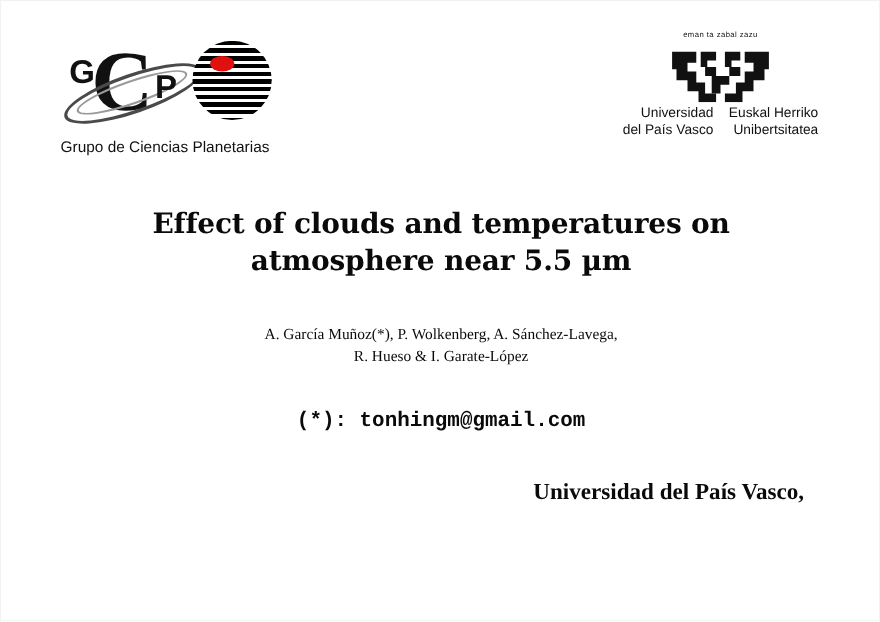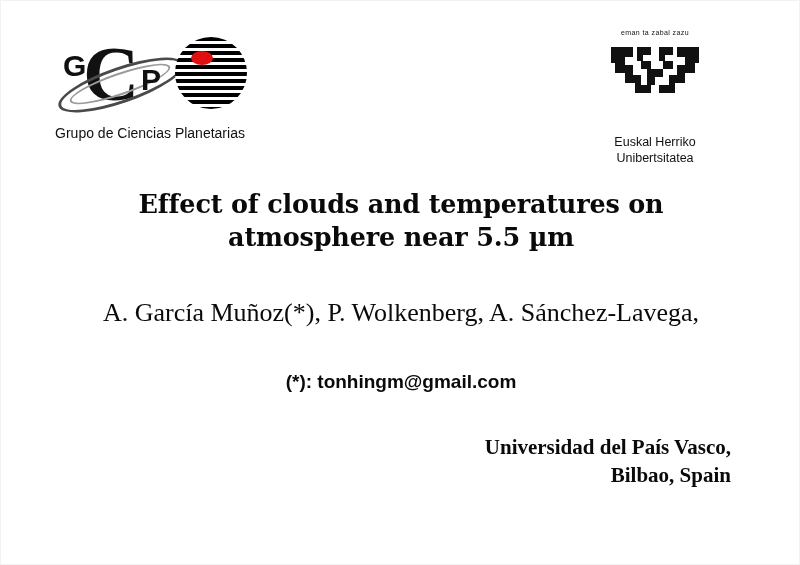--- a/index.html
+++ b/index.html
@@ -151,21 +151,21 @@
     width: 212px;
     display: flex;
     justify-content: center;
     gap: 14px;
     font-family: "Liberation Sans", sans-serif;
     font-size: 12.5px;
     line-height: 1.25;
     color: #111111;
   }
   #ehu-name-es { text-align: right; white-space: nowrap; }
-  #ehu-name-eu { text-align: center;  white-space: nowrap; margin-top: 40px; }
+  #ehu-name-eu { text-align: right;  white-space: nowrap; }
 
   
   #title {
     position: absolute;
     left: 60px;
     top: 170px;
     width: 680px;
     text-align: center;
     font-family: "DejaVu Serif", "Liberation Serif", serif;
     font-weight: bold;
@@ -177,34 +177,34 @@
   #title .tline { display: block; white-space: nowrap; }
 
   
   #authors {
     position: absolute;
     left: 70px;
     top: 294px;
     width: 660px;
     text-align: center;
     font-family: "Liberation Serif", serif;
-    font-size: 26px;
+    font-size: 14px;
     line-height: 1.42;
     color: #0a0a0a;
   }
   #authors .aline { display: block; white-space: nowrap; }
 
   
   #email-line {
     position: absolute;
     left: 70px;
     top: 370px;
     width: 660px;
     text-align: center;
-    font-family: Liberation Sans, sans-serif;
+    font-family: Liberation Mono, monospace;
     font-weight: bold;
     font-size: 19px;
     color: #0a0a0a;
     white-space: nowrap;
   }
 
   
   #affiliation {
     position: absolute;
     left: 70px;
@@ -256,37 +256,41 @@
       <g fill="#111111">
         <path d="M4 6 H26 V16 H18 V24 H26 V34 H34 V44 H44 V52 H28 V42 H18 V32 H8 V22 H4 Z"></path>
         <path d="M30 6 H44 V14 H36 V20 H44 V28 H34 V20 H30 Z"></path>
         <path d="M52 6 H66 V14 H58 V20 H66 V28 H56 V20 H52 Z"></path>
         <path d="M70 6 H92 V22 H88 V32 H78 V42 H68 V52 H52 V44 H62 V34 H70 V24 H78 V16 H70 Z"></path>
         <path d="M40 28 H56 V36 H48 V44 H40 Z"></path>
       </g>
     </svg>
 
     <div id="ehu-names">
+      <div id="ehu-name-es">
+        <div>Universidad</div>
+        <div>del País Vasco</div>
+      </div>
       <div id="ehu-name-eu">
         <div>Euskal Herriko</div>
         <div>Unibertsitatea</div>
       </div>
     </div>
   </div>
 
   <h1 id="title">
     <span class="tline">Effect of clouds and temperatures on</span>
     <span class="tline">atmosphere near 5.5 µm</span>
   </h1>
 
   <div id="authors">
     <span class="aline">A. García Muñoz(*), P. Wolkenberg, A. Sánchez-Lavega,</span>
+    <span class="aline">R. Hueso &amp; I. Garate-López</span>
   </div>
 
   <div id="email-line">(*): tonhingm@gmail.com</div>
 
   <div id="affiliation">
     <span class="affline">Universidad del País Vasco,</span>
-    <span class="affline">Bilbao, Spain</span>
   </div>
 
 
 </div>
 
 </body></html>

